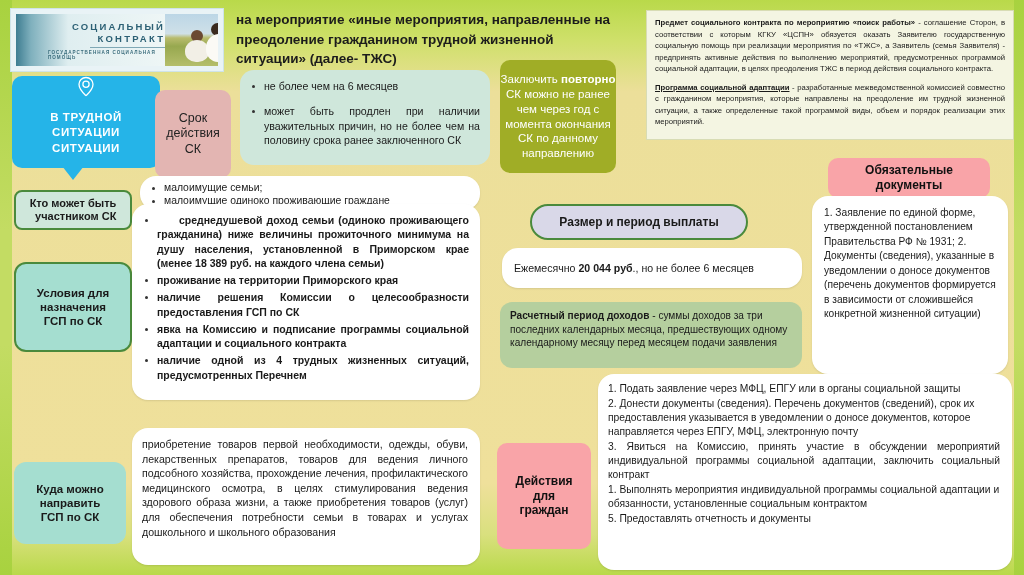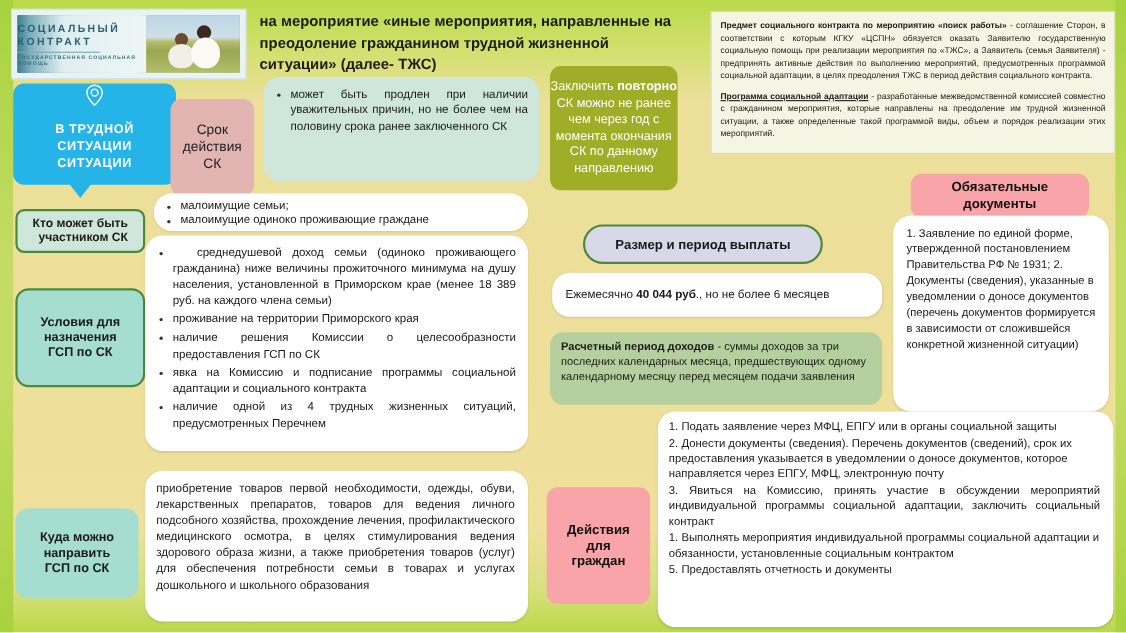--- a/index.html
+++ b/index.html
@@ -47,21 +47,21 @@
   }
   .banner-inner {
     position: absolute; left: 5px; top: 5px; right: 5px; bottom: 5px;
     background: linear-gradient(90deg, #3e7d91 0%, #5e9aa8 12%, #cfe3e6 30%, #e8f2f2 48%, #e8f2f2 52%, #9fb88a 60%, #7fa468 100%);
     display: flex;
   }
   .banner-left {
     width: 58%;
     position: relative;
     background: linear-gradient(90deg,#3e7d91 0%, #7fb0bd 10%, #dfeef0 35%, #eef6f6 100%);
-    display: flex; flex-direction: column; align-items: flex-start; justify-content: center;
+    display: flex; flex-direction: column; align-items: flex-end; justify-content: center; padding-left: 32px;
   }
   .banner-t1 {
     font-size: 9.5px; letter-spacing: 2.2px; font-weight: bold; color: #2c6074;
   }
   .banner-t2 {
     font-size: 9.5px; letter-spacing: 2.2px; font-weight: bold; color: #2c6074; margin-top: 1px;
   }
   .banner-rule { width: 64%; height: 1px; background: #7fa8b5; margin: 3px 0 2px; }
   .banner-t3 { font-size: 4.6px; letter-spacing: 1px; font-weight: bold; color: #3a6c7c; }
   .banner-right {
@@ -161,23 +161,24 @@
   }
 
   .usloviya-label {
     left: 14px; top: 250px; width: 118px; height: 90px;
     background: #a5ded0;
     border: 2px solid #4a8a3c;
     border-radius: 12px;
     font-size: 11.5px;
   }
   .usloviya-card {
-    left: 132px; top: 214px; width: 348px; height: 196px;
+    left: 132px; top: 204px; width: 348px; height: 196px;
     font-size: 10.5px; line-height: 1.36;
     padding: 9px 11px 8px 9px;
+    font-weight: bold;
   }
 
   .kuda-label {
     left: 14px; top: 450px; width: 112px; height: 82px;
     background: #a5ded0;
     border-radius: 12px;
     font-size: 11.5px;
   }
   .priobretenie-card {
     left: 132px; top: 428px; width: 348px; height: 137px;
@@ -291,20 +292,21 @@
       <div>Срок</div>
       <div>действия</div>
       <div>СК</div>
     </div>
   </div>
 
   <div class="abs title-top">на мероприятие «иные мероприятия, направленные на преодоление гражданином трудной жизненной ситуации» (далее- ТЖС)</div>
 
   <div class="abs bullet-card">
     <ul class="b sp">
+      <li>не более чем на 6 месяцев</li>
       <li class="just">может быть продлен при наличии уважительных причин, но не более чем на половину срока ранее заключенного СК</li>
     </ul>
   </div>
 
   <div class="abs zaklyuchit">
     <div>
       <span>Заключить </span><b>повторно</b><span> СК можно не ранее чем через год с момента окончания СК по данному направлению</span>
     </div>
   </div>
 
@@ -352,21 +354,21 @@
       <div>Куда можно</div>
       <div>направить</div>
       <div>ГСП по СК</div>
     </div>
   </div>
   <div class="abs white-card priobretenie-card just">приобретение товаров первой необходимости, одежды, обуви, лекарственных препаратов, товаров для ведения личного подсобного хозяйства, прохождение лечения, профилактического медицинского осмотра, в целях стимулирования ведения здорового образа жизни, а также приобретения товаров (услуг) для обеспечения потребности семьи в товарах и услугах дошкольного и школьного образования</div>
 
   <div class="abs razmer-label label-card">Размер и период выплаты</div>
   <div class="abs white-card ezhemes-card">
     <div>
-      <span>Ежемесячно </span><b>40 044 руб</b><span>., но не более 6 месяцев</span>
+      <span>Ежемесячно </span><b>20 044 руб</b><span>., но не более 6 месяцев</span>
     </div>
   </div>
   <div class="abs raschet-card">
     <b>Расчетный период доходов</b><span> - суммы доходов за три последних календарных месяца, предшествующих одному календарному месяцу перед месяцем подачи заявления</span>
   </div>
 
   <div class="abs obyaz-label label-card">
     <div>
       <div>Обязательные</div>
       <div>документы</div>

